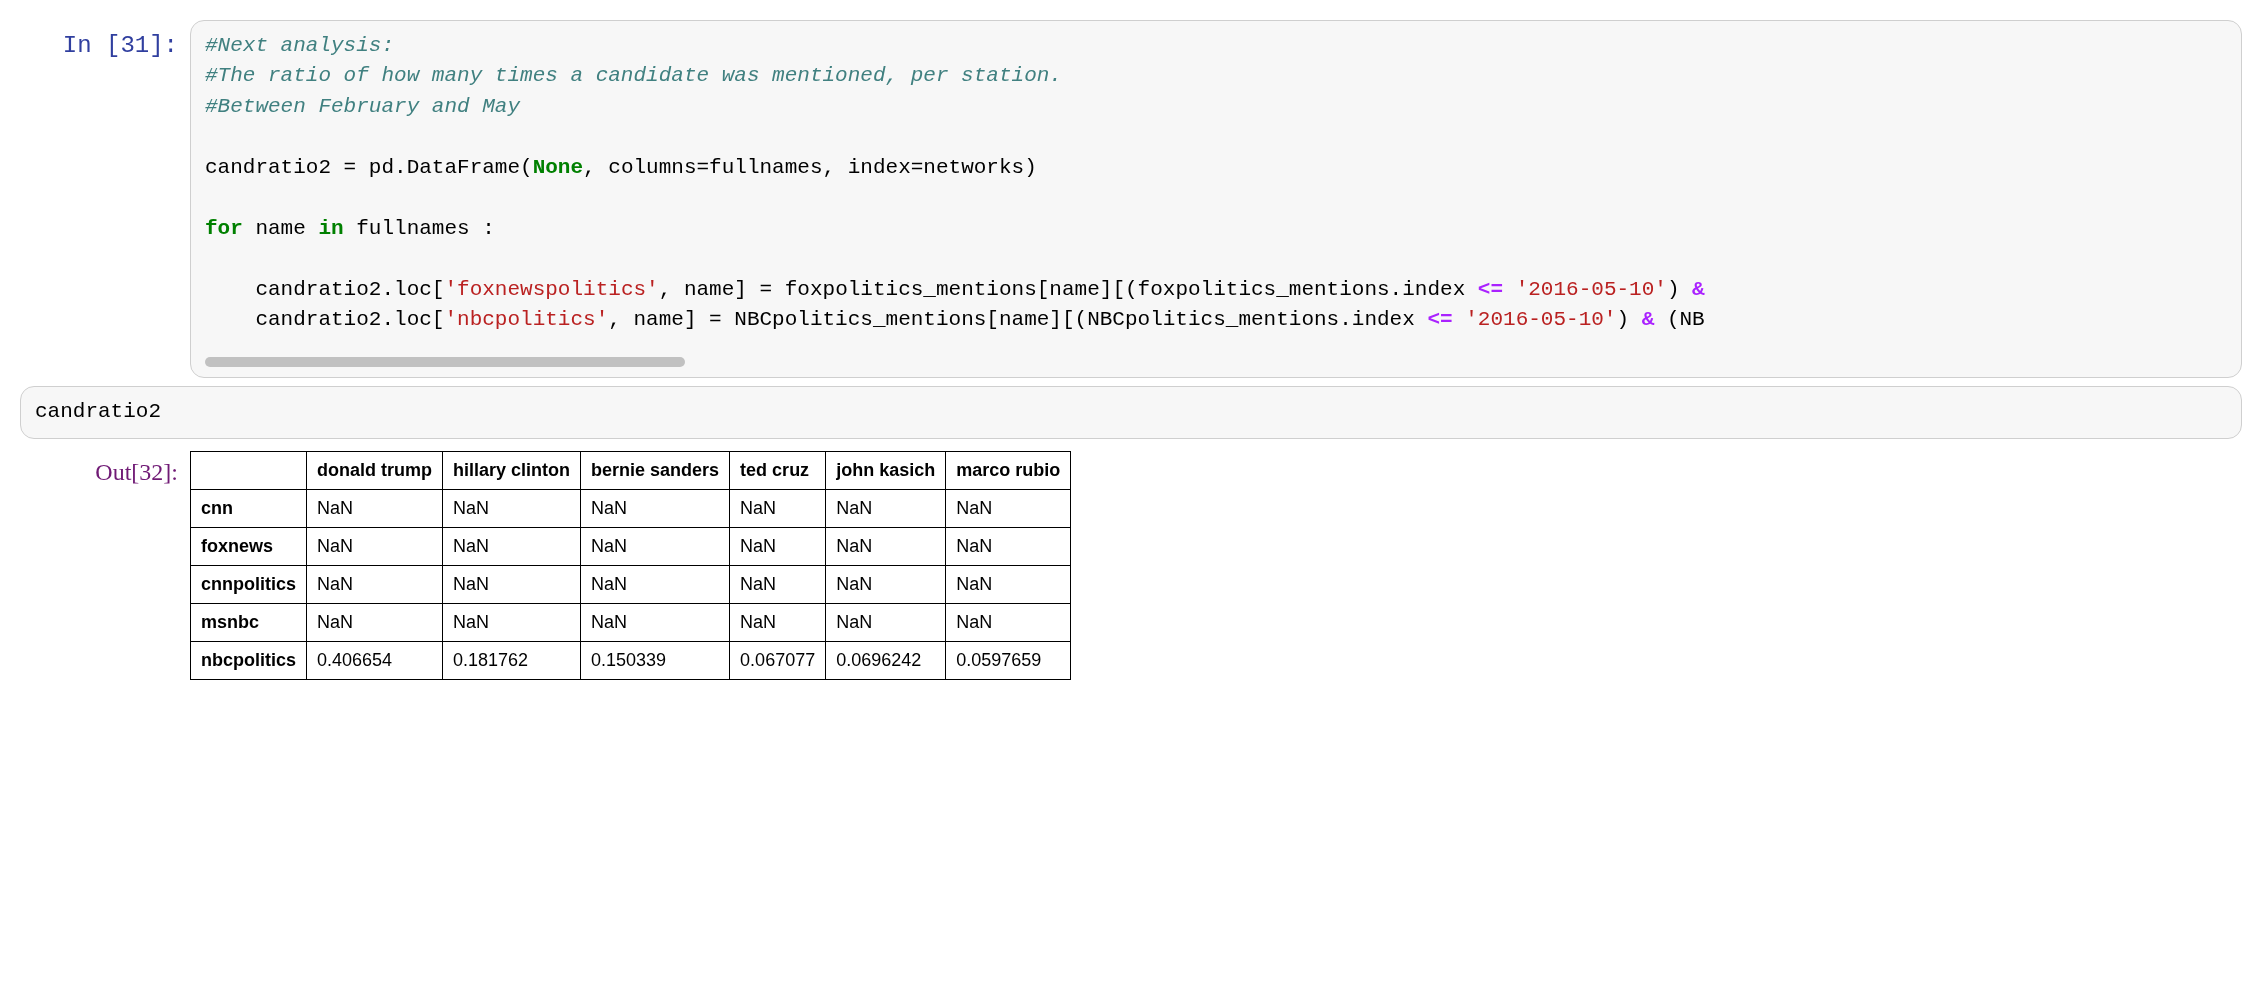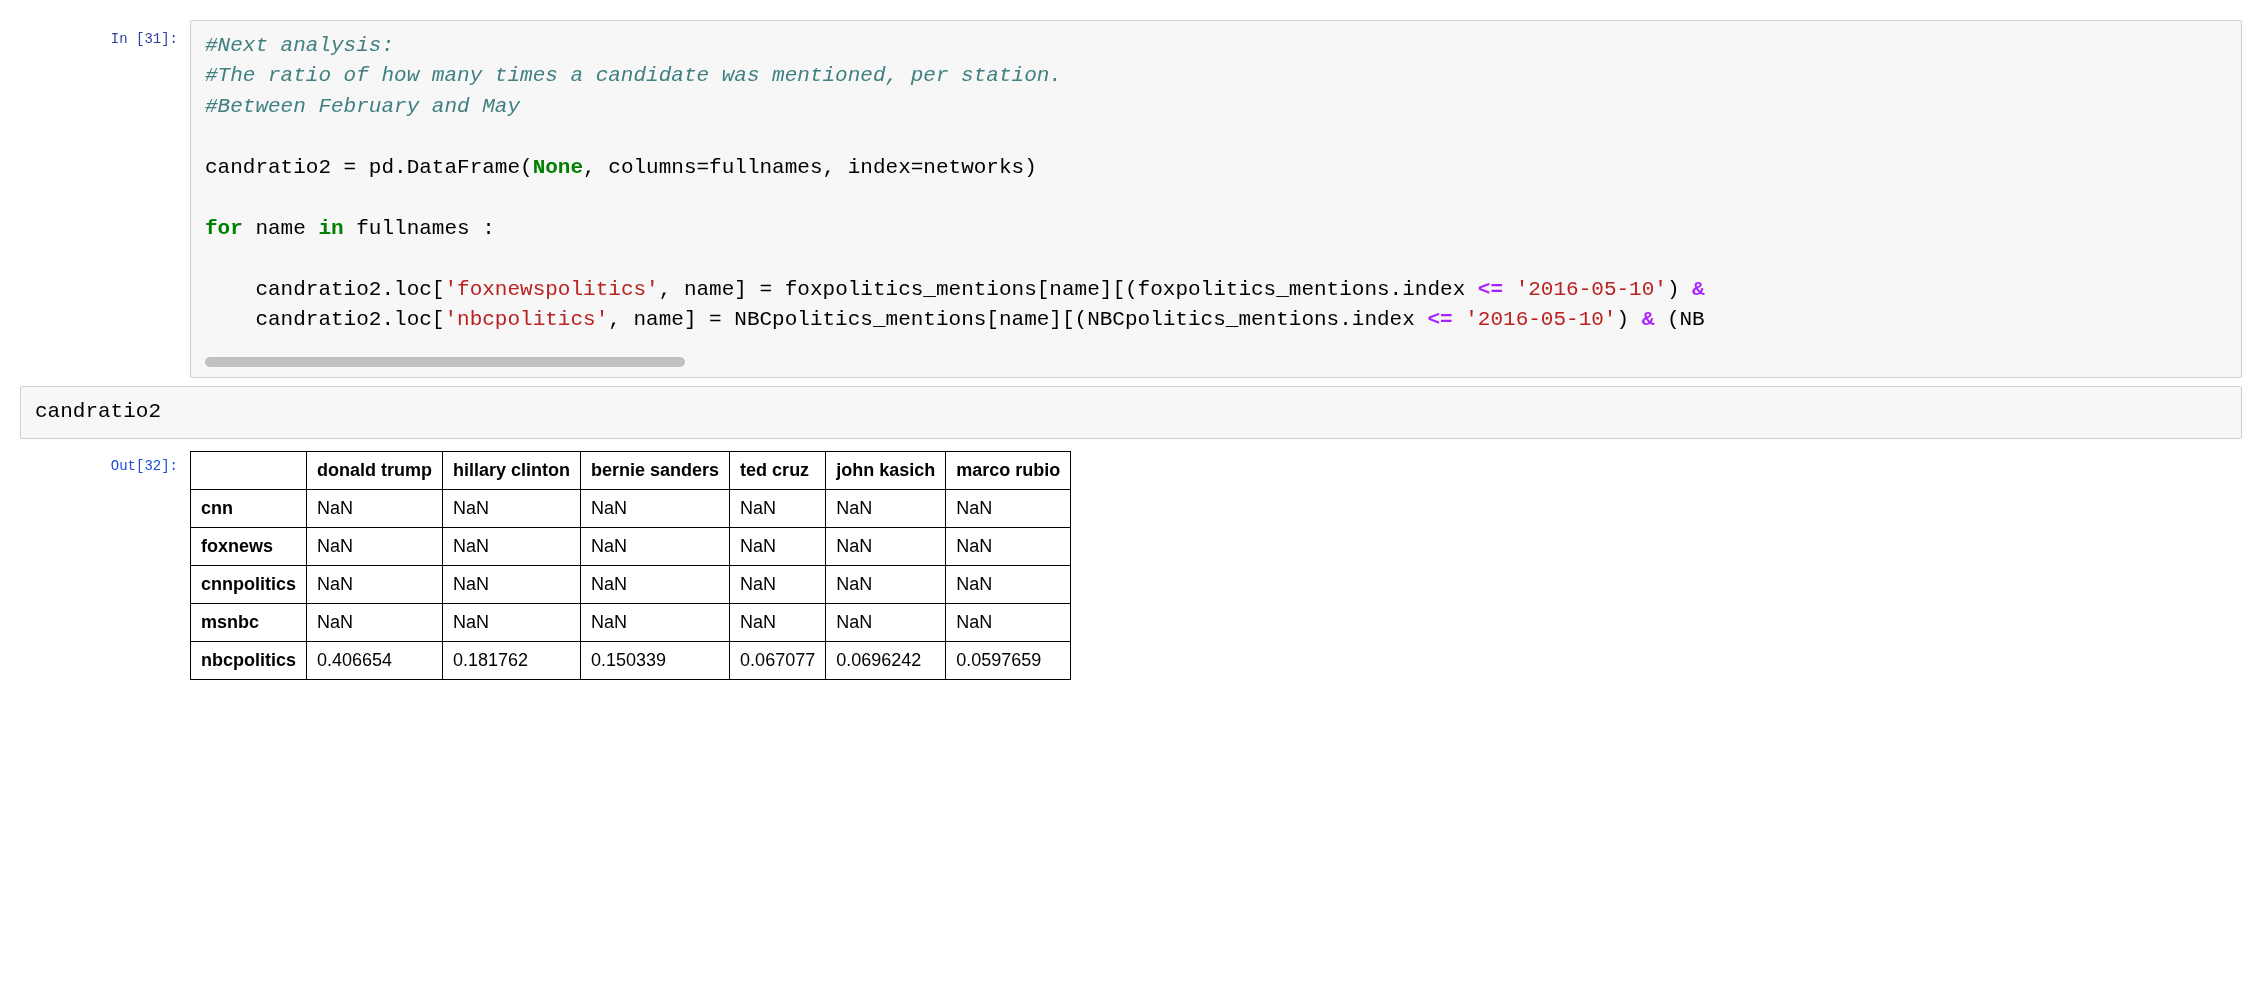--- a/index.html
+++ b/index.html
@@ -12,32 +12,32 @@
     color: #000;
   }
   .cell {
     display: flex;
     margin-bottom: 8px;
   }
   .prompt {
     width: 170px;
     flex-shrink: 0;
     font-family: Menlo, Monaco, "Courier New", monospace;
-    font-size: 14px;
+    font-size: 24px;
     text-align: right;
     padding: 10px 12px 0 0;
     line-height: 1.3;
   }
   .prompt.in-prompt { color: #303F9F; }
-  .prompt.out-prompt { color: #1d4ed8; }
+  .prompt.out-prompt { color: #701a75; font-family: Liberation Serif, serif; }
   .input-area {
     flex: 1;
     border: 1px solid #cfcfcf;
     background: #f7f7f7;
-    border-radius: 2px;
+    border-radius: 14px;
     padding: 10px 14px;
     font-family: Menlo, Monaco, "Courier New", monospace;
     font-size: 21px;
     line-height: 1.45;
     overflow-x: auto;
     position: relative;
   }
   .input-area pre {
     margin: 0;
     white-space: pre;

